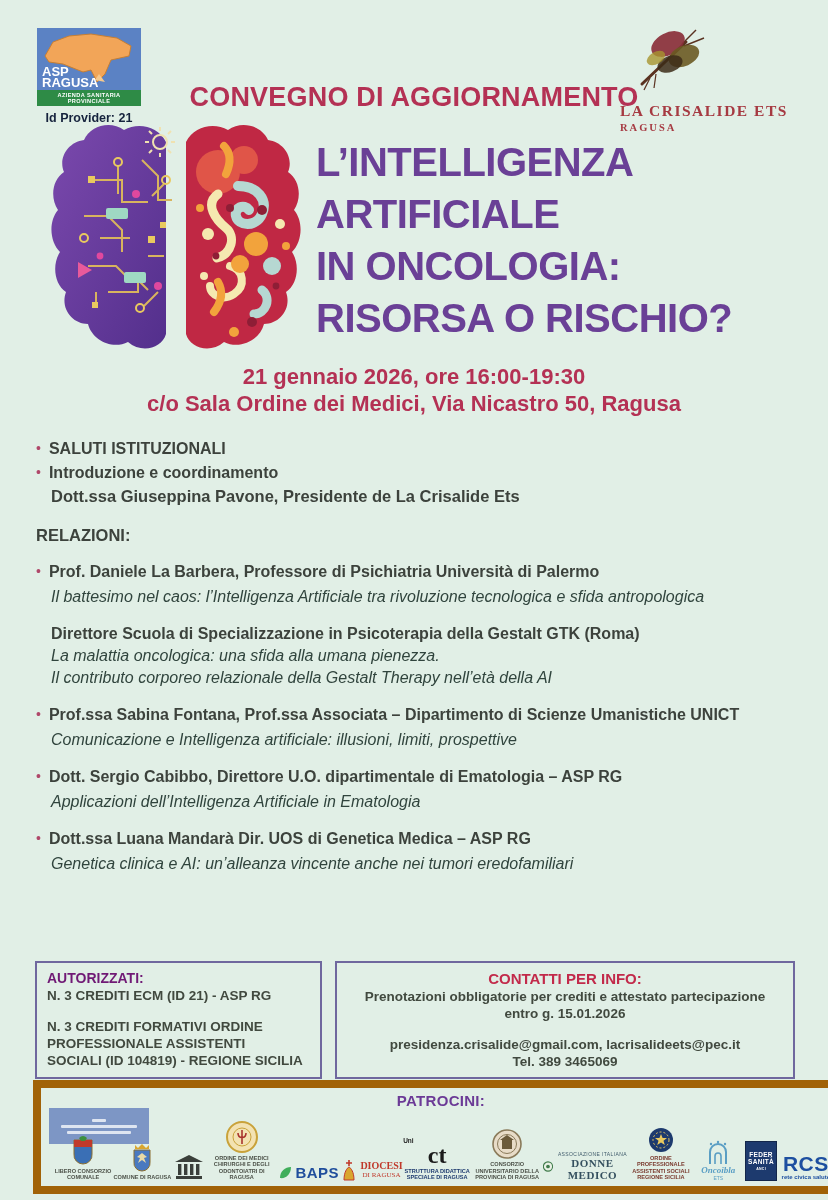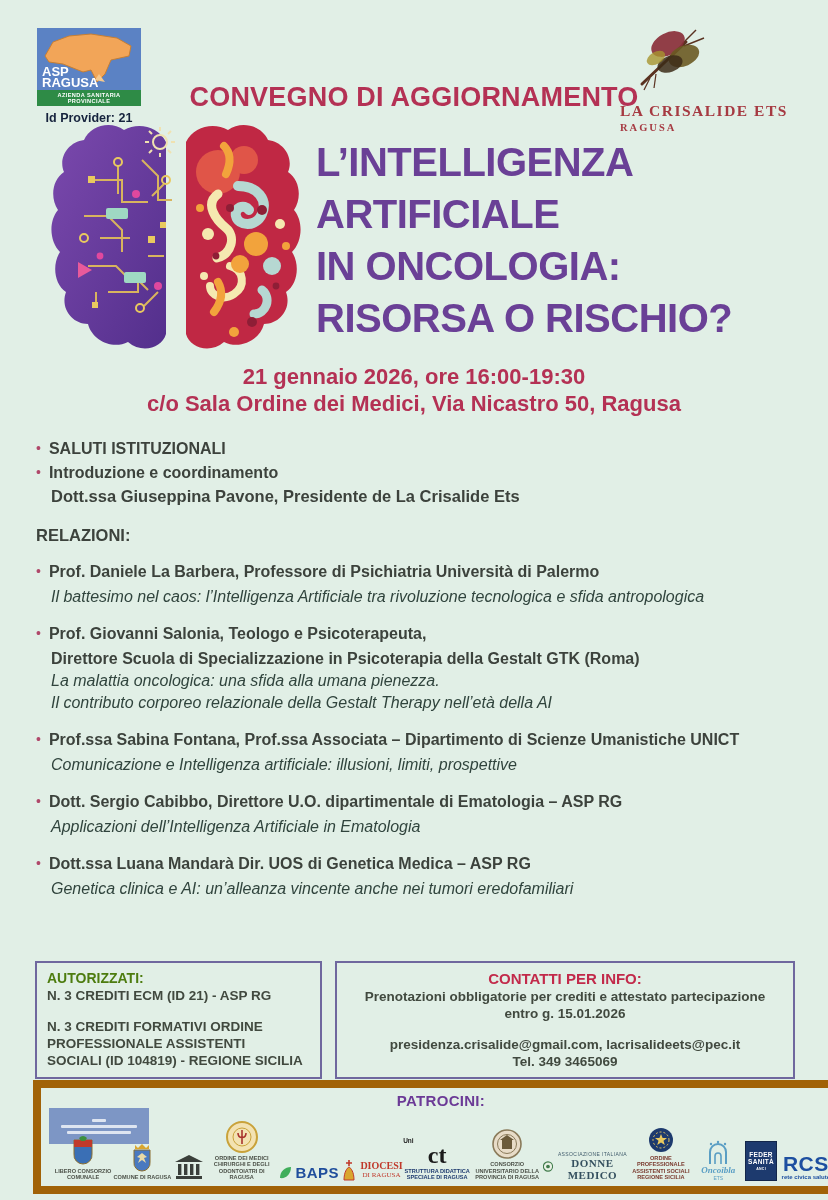--- a/index.html
+++ b/index.html
@@ -38,21 +38,21 @@
   .section-head{margin-top:18px;font-size:16.5px;font-weight:bold;line-height:21px;}
   .rel{margin-top:15px;}
   .rel .speaker{font-size:16px;font-weight:bold;line-height:22px;}
   .rel .speaker2{margin-left:15px;font-size:16px;font-weight:bold;line-height:22px;}
   .rel .topic{margin-left:15px;font-size:16px;font-style:italic;line-height:22px;color:#30443d;}
 
   
   .boxes{position:absolute;left:35px;top:961px;width:760px;display:flex;gap:13px;}
   .box{border:2px solid #6f679e;background:transparent;box-sizing:border-box;}
   .box-aut{width:287px;padding:7px 10px;}
-  .box-aut .btitle{color:#4d7c0f;font-weight:800;font-size:14px;line-height:17px;}
+  .box-aut .btitle{color:#701a75;font-weight:800;font-size:14px;line-height:17px;}
   .box-aut .bline{color:#41493f;font-weight:bold;font-size:13.5px;line-height:17px;}
   .spacer{height:14px;}
   .box-con{flex:1;padding:7px 14px;text-align:center;}
   .box-con .btitle{color:#c22a4a;font-weight:800;font-size:15px;line-height:18px;}
   .box-con .bline{color:#41493f;font-weight:bold;font-size:13.5px;line-height:17px;}
 
   
   .patrocini{position:absolute;left:33px;top:1071px;width:816px;height:114px;border:8px solid #a16207;box-sizing:border-box;margin-top:9px;}
   .patro-title{text-align:center;color:#6b3a96;font-weight:800;font-size:15px;margin-top:4px;letter-spacing:.3px;}
   .plaque{position:absolute;left:8px;top:20px;width:100px;height:36px;background:#7d96c5;display:flex;flex-direction:column;justify-content:center;align-items:center;gap:3px;}
@@ -209,23 +209,20 @@
     <div class="section-head">RELAZIONI:</div>
 
     <div class="rel">
       <div class="bullet-row">
           <span class="speaker">Prof. Daniele La Barbera, Professore di Psichiatria Università di Palermo</span>
         </div>
       <div class="topic">Il battesimo nel caos: l’Intelligenza Artificiale tra rivoluzione tecnologica e sfida antropologica</div>
     </div>
 
     <div class="rel">
-      <div class="bullet-row">
-          <span class="speaker">Prof. Giovanni Salonia, Teologo e Psicoterapeuta,</span>
-        </div>
       <div class="speaker2">Direttore Scuola di Specializzazione in Psicoterapia della Gestalt GTK (Roma)</div>
       <div class="topic">La malattia oncologica: una sfida alla umana pienezza.</div>
       <div class="topic">Il contributo corporeo relazionale della Gestalt Therapy nell’età della AI</div>
     </div>
 
     <div class="rel">
       <div class="bullet-row">
           <span class="speaker">Prof.ssa Sabina Fontana, Prof.ssa Associata – Dipartimento di Scienze Umanistiche UNICT</span>
         </div>
       <div class="topic">Comunicazione e Intelligenza artificiale: illusioni, limiti, prospettive</div>
@@ -255,21 +252,21 @@
       <div class="bline">N. 3 CREDITI FORMATIVI ORDINE</div>
       <div class="bline">PROFESSIONALE ASSISTENTI</div>
       <div class="bline">SOCIALI (ID 104819) - REGIONE SICILIA</div>
     </div>
     <div class="box box-con">
       <div class="btitle">CONTATTI PER INFO:</div>
       <div class="bline">Prenotazioni obbligatorie per crediti e attestato partecipazione</div>
       <div class="bline">entro g. 15.01.2026</div>
       <div class="spacer"></div>
       <div class="bline">presidenza.crisalide@gmail.com, lacrisalideets@pec.it</div>
-      <div class="bline">Tel. 349 3465069</div>
+      <div class="bline">Tel. 389 3465069</div>
     </div>
   </div>
 
   <div class="patrocini">
     <div class="patro-title">PATROCINI:</div>
     <div class="plaque">
       <i style="width:14px"></i>
         <i style="width:76px"></i>
         <i style="width:64px"></i>
     </div>

